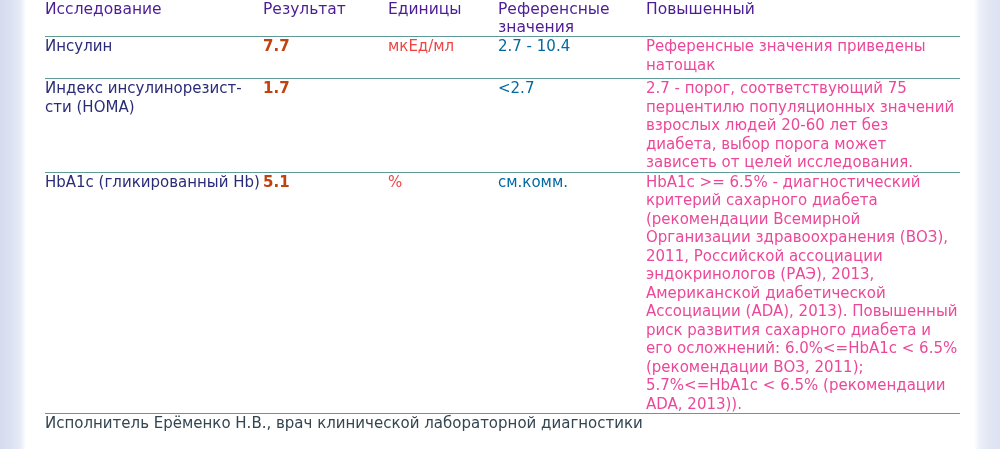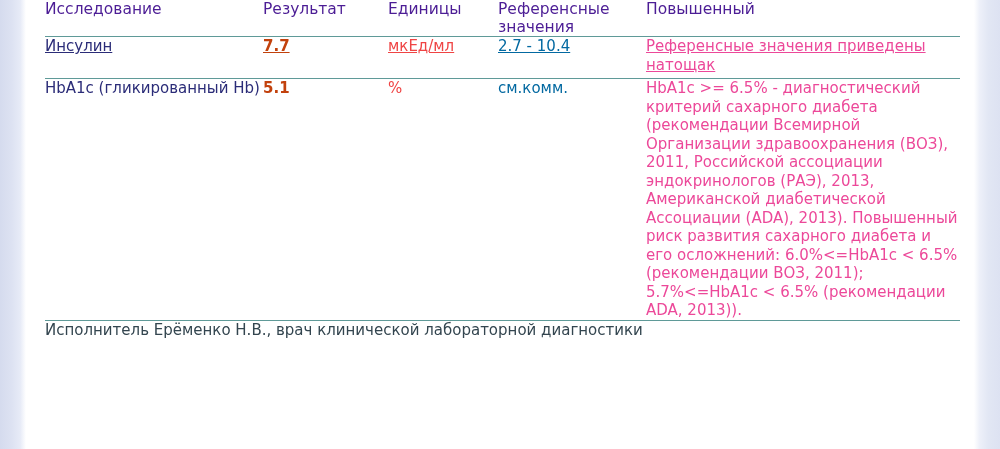--- a/index.html
+++ b/index.html
@@ -93,21 +93,21 @@
     white-space: pre-line;
   }
   .footer-row td {
     border-top: 1.6px solid #5f9a98;
     padding: 9px 0 6px 13px;
     color: #33454f;
     font-size: 15px;
     line-height: 19px;
   }
   
-  tr.r-insulin td { height: 41px; text-decoration: underline; }
+  tr.r-insulin td { height: 41px; }
   tr.r-glucose td { height: 24px; }
   tr.r-homa td   { height: 85px; }
   tr.r-hba1c td  { height: 206px; }
 </style>
 </head>
 <body>
 
 <div class="edge-strip edge-left"></div>
 <div class="edge-strip edge-right"></div>
 
@@ -131,20 +131,27 @@
       </tr>
     </thead>
     <tbody>
       <tr class="r-insulin">
         <td class="name">Инсулин</td>
         <td class="result">7.7</td>
         <td class="units">мкЕд/мл</td>
         <td class="ref">2.7 - 10.4</td>
         <td class="comment comment-text">Референсные значения приведены натощак</td>
       </tr>
+      <tr class="r-homa">
+        <td class="name">Индекс инсулинорезист-сти (HOMA)</td>
+        <td class="result">1.7</td>
+        <td class="units"></td>
+        <td class="ref">&lt;2.7</td>
+        <td class="comment comment-text">2.7 - порог, соответствующий 75 перцентилю популяционных значений взрослых людей 20-60 лет без диабета, выбор порога может зависеть от целей исследования.</td>
+      </tr>
       <tr class="r-hba1c">
         <td class="name">HbA1c (гликированный Hb)</td>
         <td class="result">5.1</td>
         <td class="units">%</td>
         <td class="ref">см.комм.</td>
         <td class="comment comment-text">HbA1c &gt;= 6.5% - диагностический критерий сахарного диабета (рекомендации Всемирной Организации здравоохранения (ВОЗ), 2011, Российской ассоциации эндокринологов (РАЭ), 2013, Американской диабетической Ассоциации (ADA), 2013). Повышенный риск развития сахарного диабета и его осложнений: 6.0%&lt;=HbA1c &lt; 6.5% (рекомендации ВОЗ, 2011);
 5.7%&lt;=HbA1c &lt; 6.5% (рекомендации ADA, 2013)).</td>
       </tr>
       <tr class="footer-row">
         <td colspan="5">Исполнитель Ерёменко  Н.В., врач клинической лабораторной диагностики</td>

